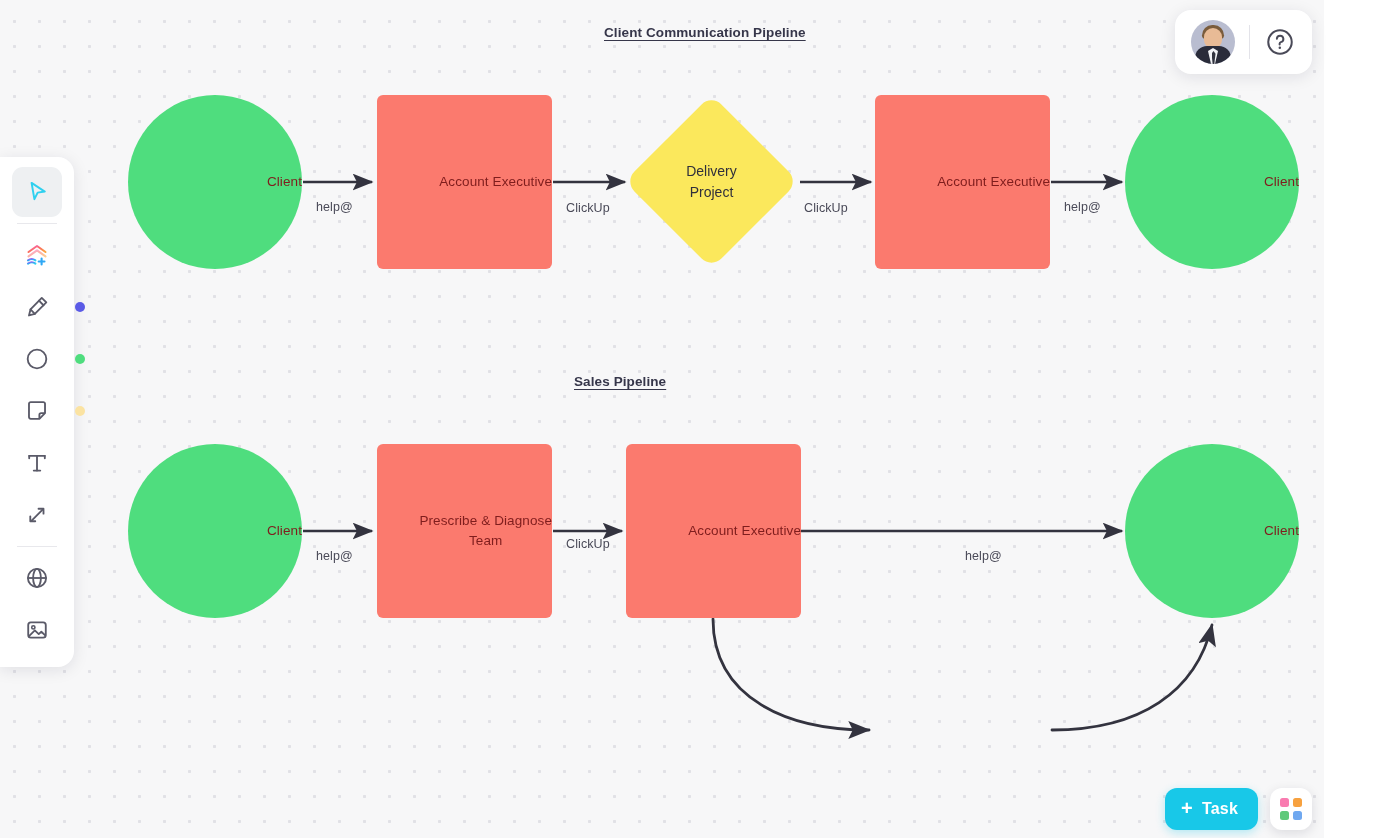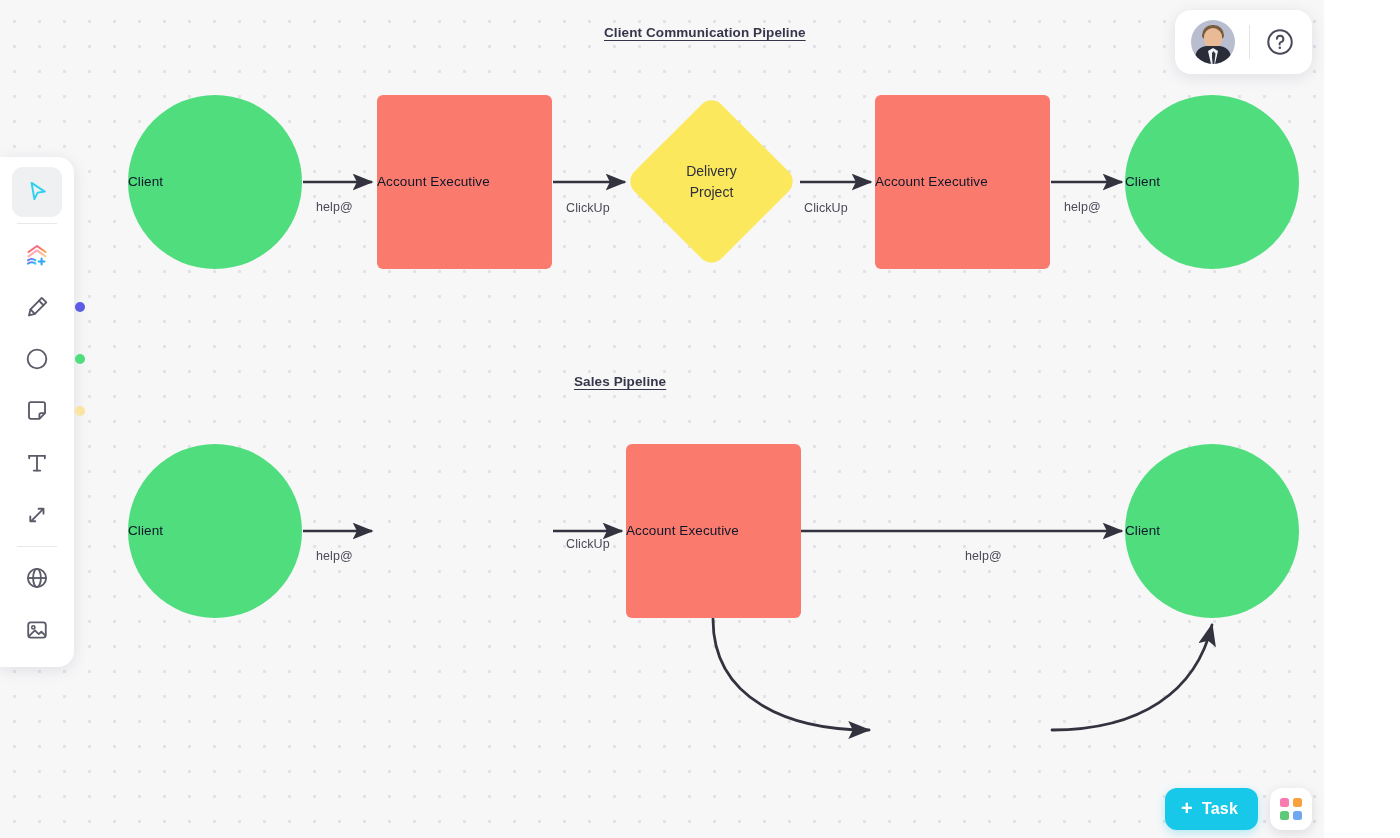--- a/index.html
+++ b/index.html
@@ -25,23 +25,23 @@
   .edge-svg {
     position: absolute; inset: 0;
     width: 1400px; height: 838px;
     pointer-events: none;
   }
 
   .node {
     position: absolute;
     display: flex;
     align-items: center;
-    justify-content: flex-start;
+    justify-content: flex-end;
     text-align: center;
-    color: #0f172a;
+    color: #7f1d1d;
     font-size: 13.5px;
     line-height: 1.45;
     letter-spacing: .1px;
   }
   .node-circle { border-radius: 50%; background: #4FDD7E; }
   .node-rect   { border-radius: 6px; background: #FB7A6E; }
   .node-diamond-wrap { position: absolute; }
   .node-diamond-shape {
     position: absolute; inset: 0;
     background: #FBE85C;
@@ -268,20 +268,26 @@
 
     <div class="edge-label" style="left:316px; top:200px;">help@</div>
     <div class="edge-label" style="left:566px; top:201px;">ClickUp</div>
     <div class="edge-label" style="left:804px; top:201px;">ClickUp</div>
     <div class="edge-label" style="left:1064px; top:200px;">help@</div>
 
     <div class="node node-circle" style="left:128px; top:444px; width:174px; height:174px;">
       <span>Client</span>
     </div>
 
+    <div class="node node-rect" style="left:377px; top:444px; width:175px; height:174px;">
+      <div>
+        <div>Prescribe &amp; Diagnose</div>
+        <div>Team</div>
+      </div>
+    </div>
 
     <div class="node node-rect" style="left:626px; top:444px; width:175px; height:174px;">
       <span>Account Executive</span>
     </div>
 
     <div class="node node-circle" style="left:1125px; top:444px; width:174px; height:174px;">
       <span>Client</span>
     </div>
 
 

